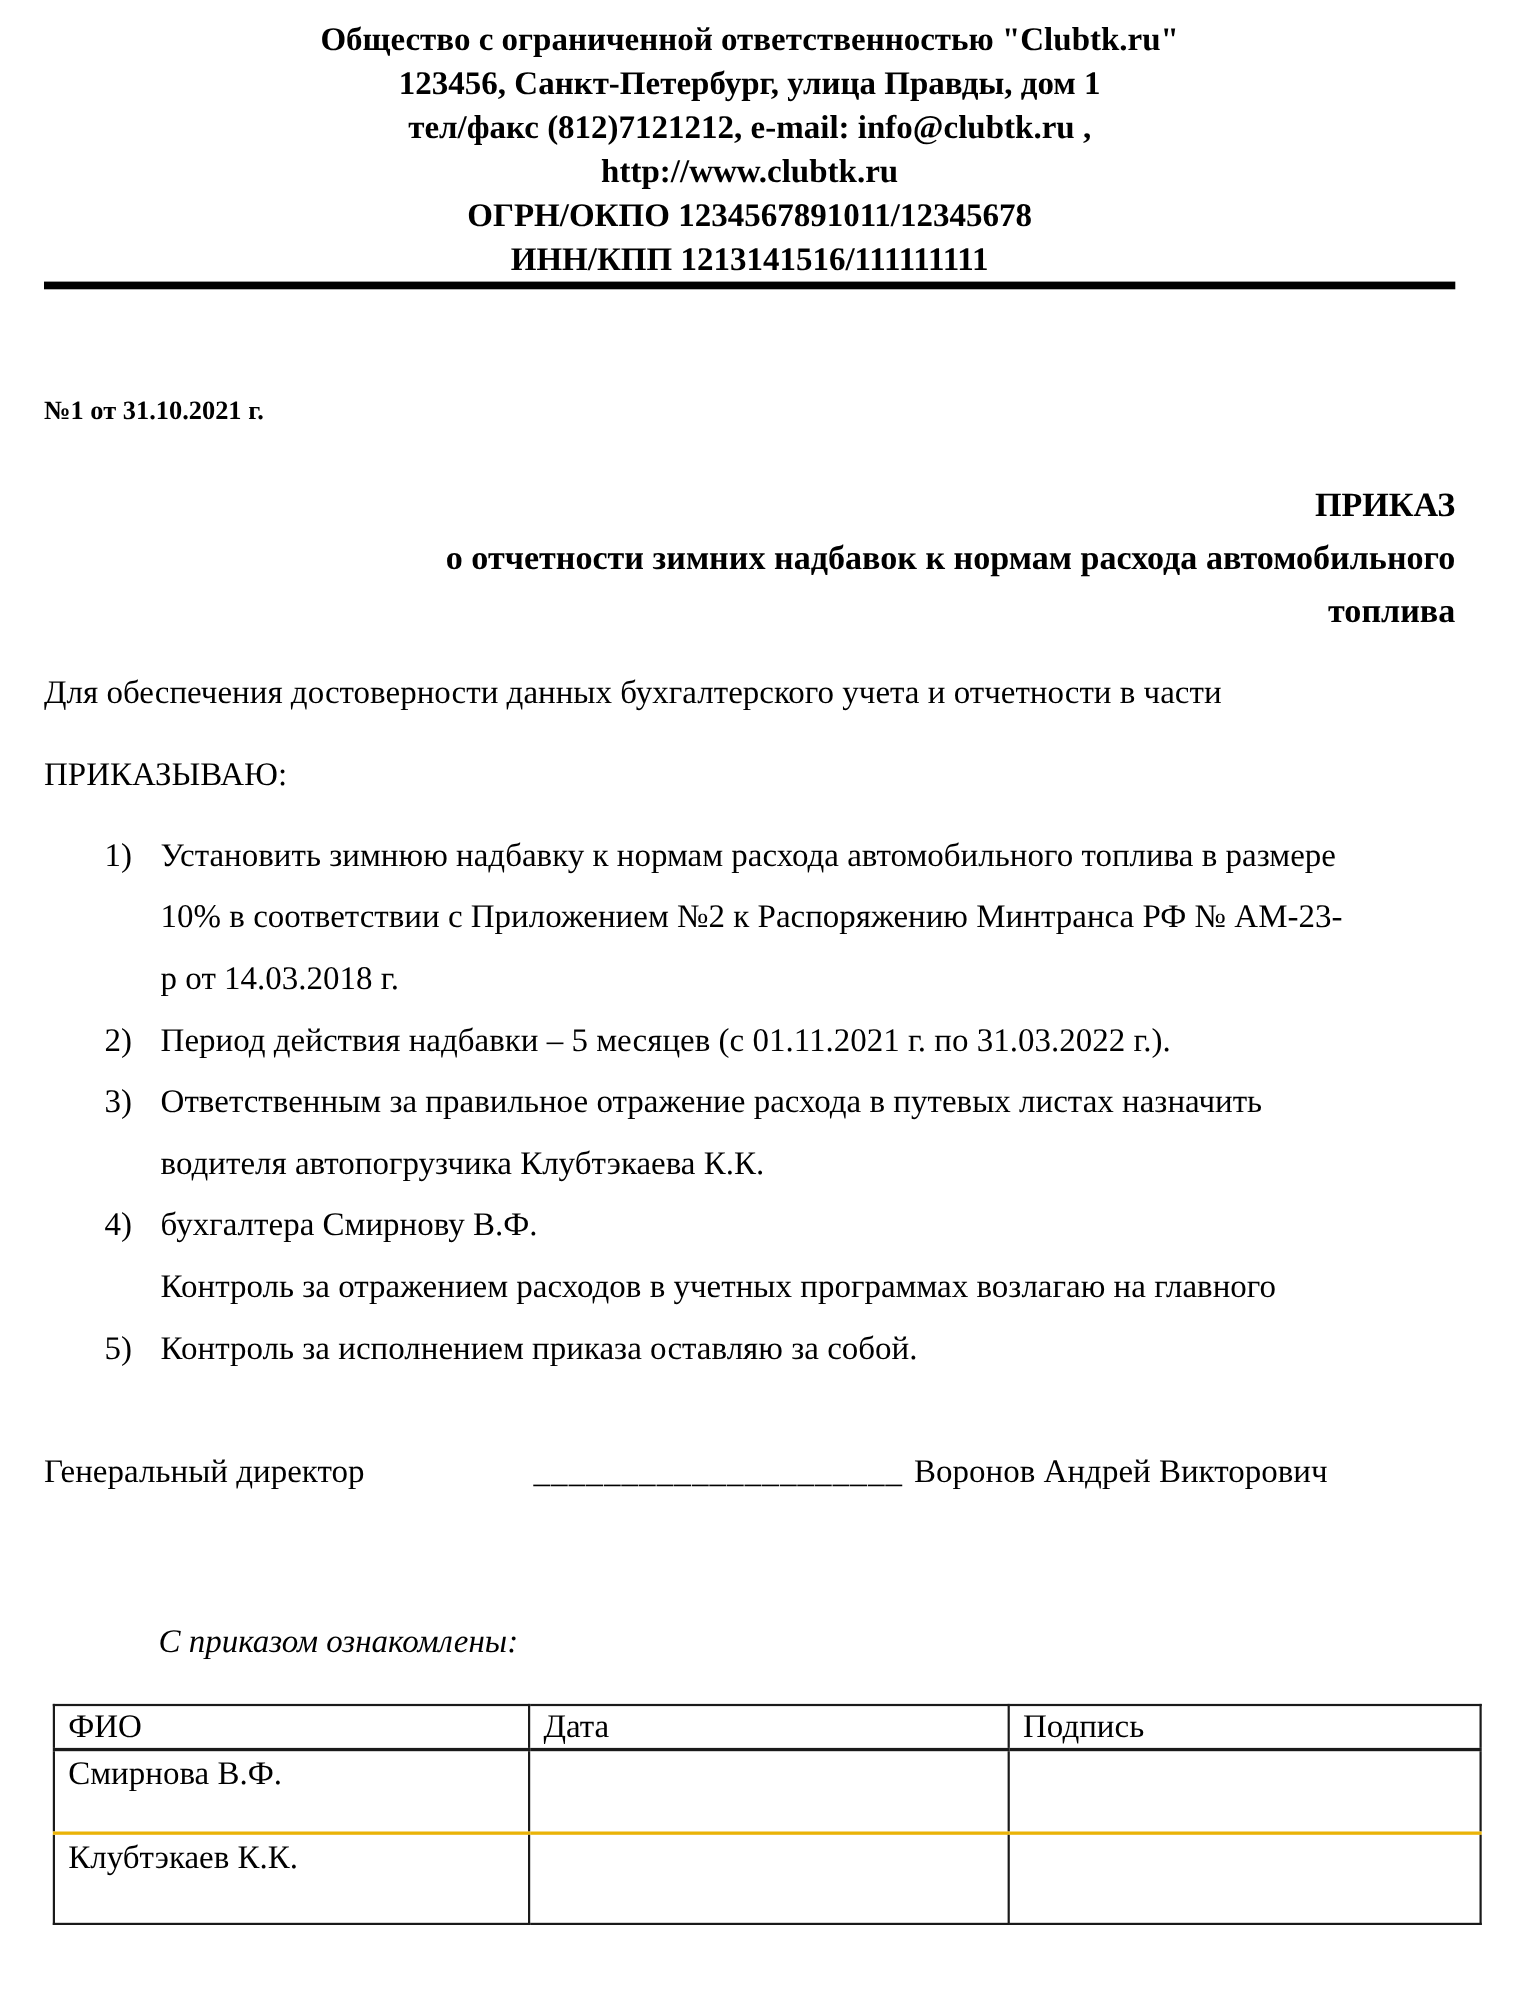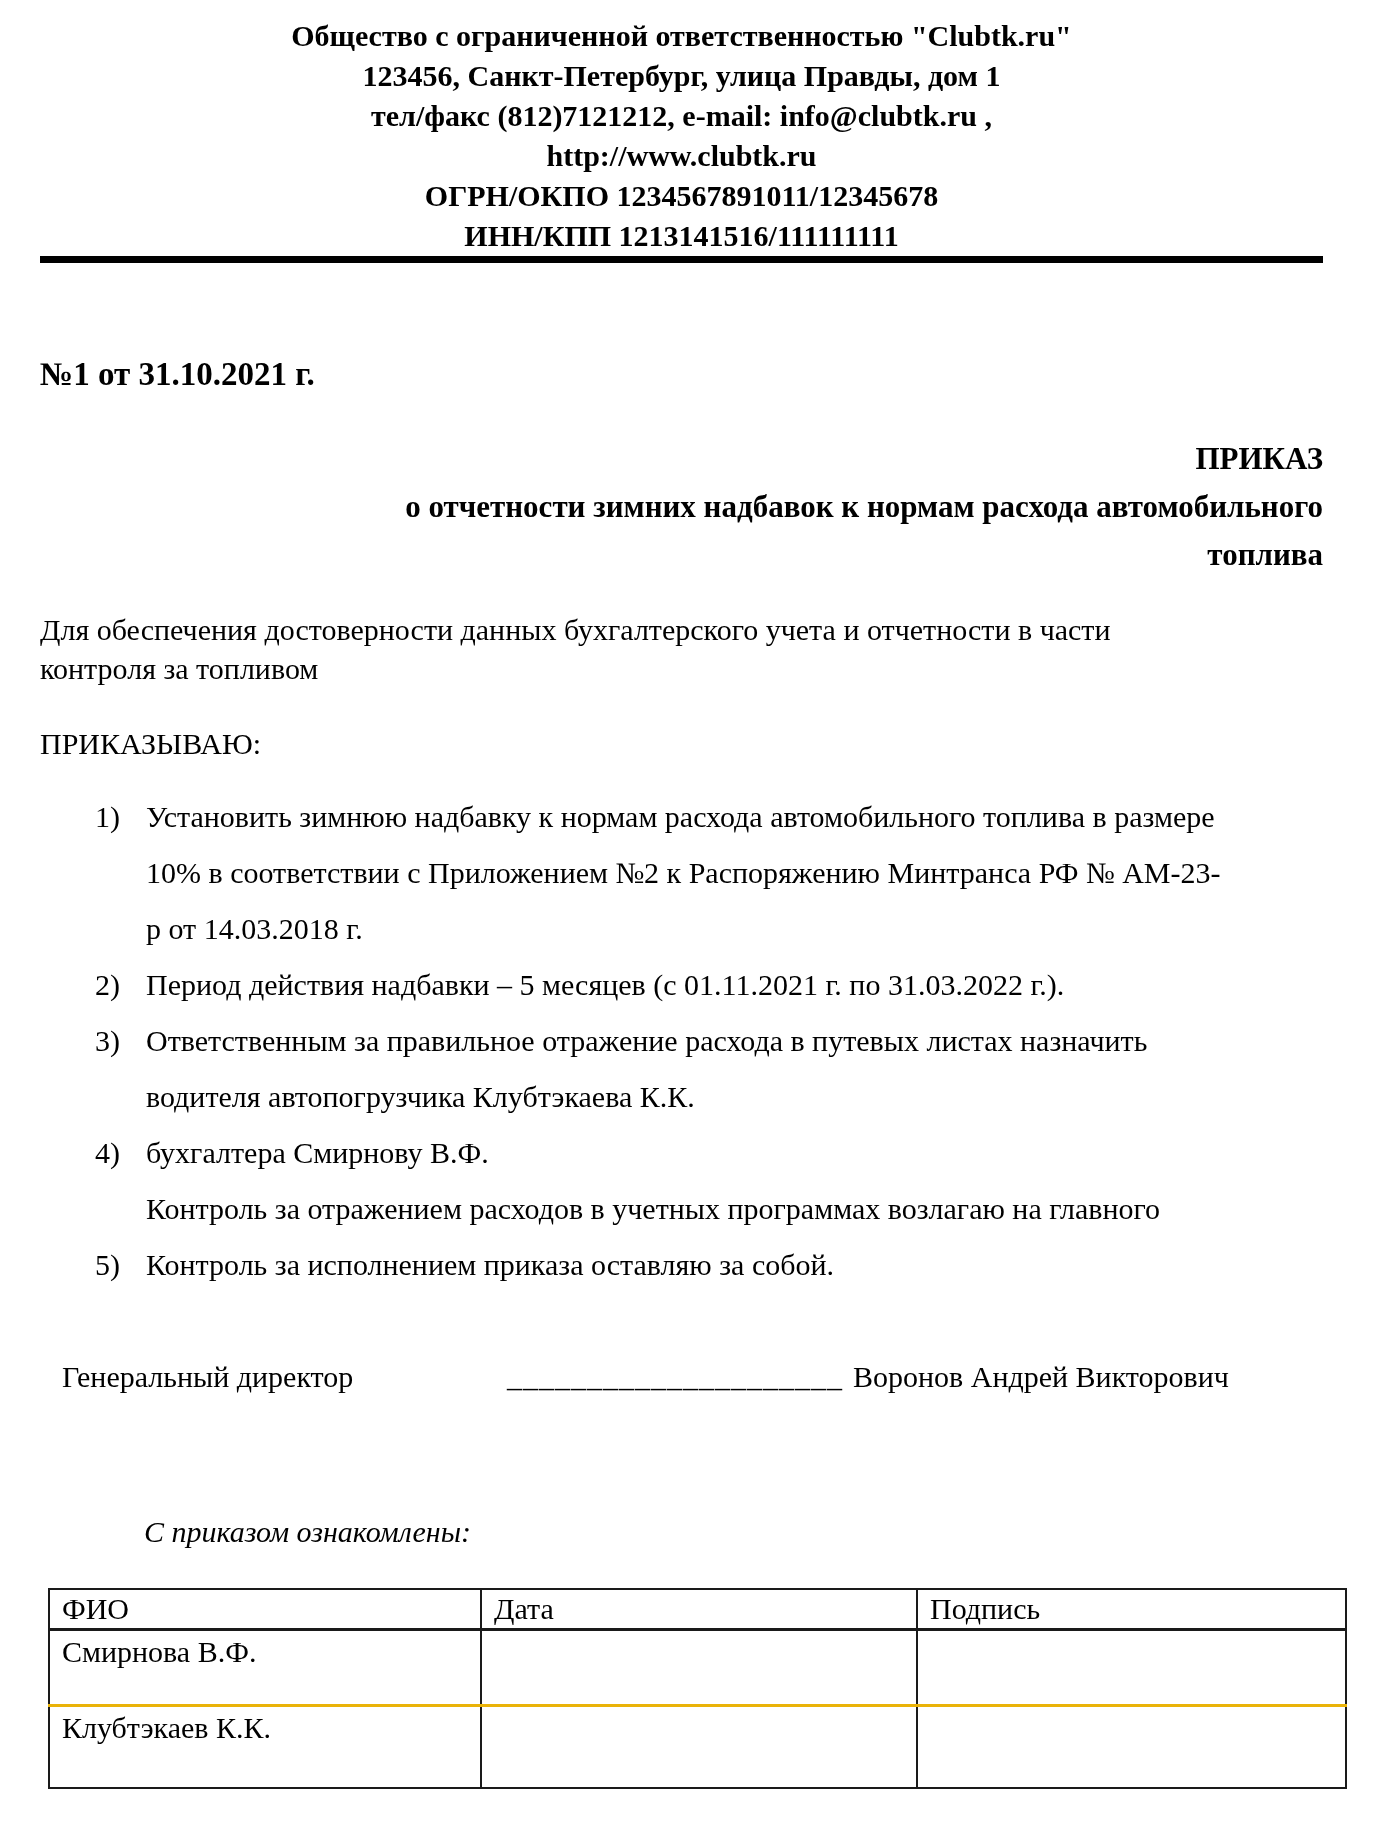--- a/index.html
+++ b/index.html
@@ -29,21 +29,21 @@
     line-height: 40px;
   }
   .rule {
     height: 7px;
     background: #000000;
     margin-top: 0;
   }
   .doc-number {
     margin-top: 91px;
     font-weight: bold;
-    font-size: 33px;
+    font-size: 24px;
     line-height: 40px;
   }
   .title-block {
     margin-top: 41px;
     text-align: right;
     font-weight: bold;
     font-size: 31px;
     line-height: 48px;
   }
   .intro {
@@ -68,21 +68,20 @@
   }
   .item-text {
     flex: 1 1 auto;
     line-height: 56px;
   }
   .signature {
     margin-top: 64px;
     display: flex;
     line-height: 40px;
     white-space: nowrap;
-    margin-left: 22px;
   }
   .sig-role { flex: 0 0 445px; }
   .sig-line { flex: 0 0 346px; letter-spacing: 1px; }
   .sig-name { flex: 1 1 auto; }
   .ack {
     margin-top: 115px;
     padding-left: 104px;
     line-height: 40px;
     font-style: italic;
   }
@@ -132,21 +131,20 @@
   <div class="doc-number">№1 от 31.10.2021 г.</div>
 
   <div class="title-block">
     <div>ПРИКАЗ</div>
     <div>о отчетности зимних надбавок к нормам расхода автомобильного</div>
     <div>топлива</div>
   </div>
 
   <div class="intro">
     <div>Для обеспечения достоверности данных бухгалтерского учета и отчетности в части</div>
-    <div>контроля за топливом</div>
   </div>
 
   <div class="order-word">ПРИКАЗЫВАЮ:</div>
 
   <div class="order-list">
 
     <div class="order-item">
       <div class="item-num">1)</div>
       <div class="item-text">
         <div>Установить зимнюю надбавку к нормам расхода автомобильного топлива в размере</div>

